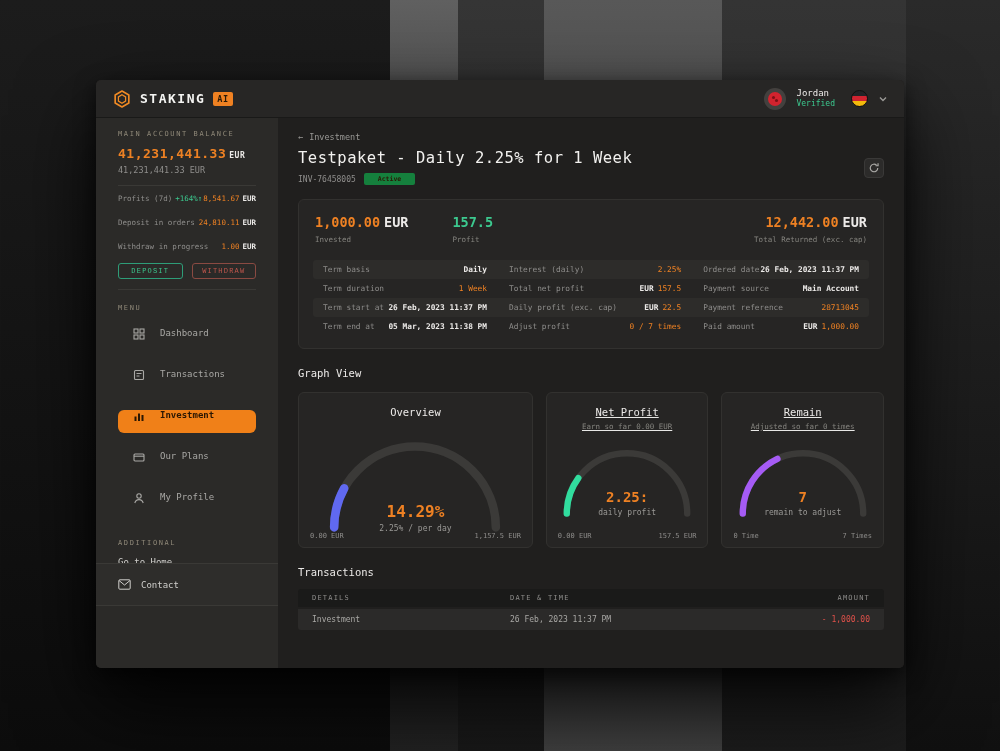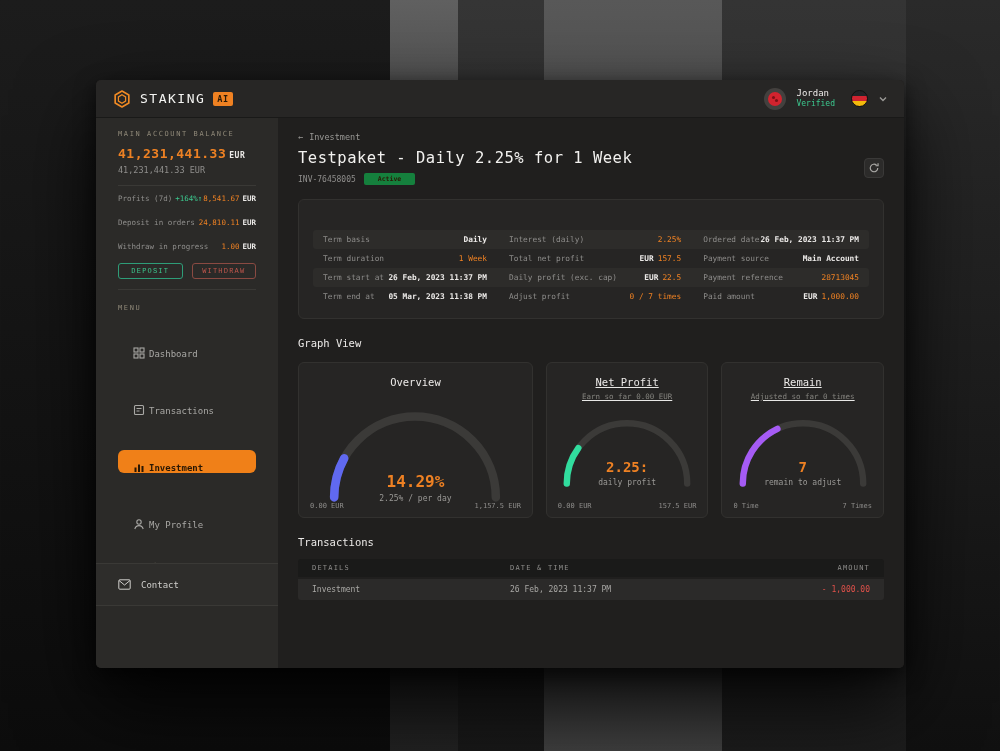--- a/index.html
+++ b/index.html
@@ -25,21 +25,21 @@
     position:absolute; left:96px; top:80px; width:808px; height:588px;
     background:#201f1e; border-radius:5px; overflow:hidden;
     display:flex; flex-direction:column;
     box-shadow: 0 35px 80px rgba(0,0,0,.85), 0 6px 20px rgba(0,0,0,.6);
   }
   .app-header {
     height:38px; flex:none; background:#272625; border-bottom:1px solid #191918;
     display:flex; align-items:center; padding:0 16px;
   }
   .logo { display:flex; align-items:center; gap:8px; }
-  .logo-text { color:#f4f4f2; font-weight:normal; font-size:13px; letter-spacing:1.5px; }
+  .logo-text { color:#f4f4f2; font-weight:bold; font-size:13px; letter-spacing:1.5px; }
   .ai-badge { background:#ef8122; color:#2b1a06; font-size:8.5px; font-weight:bold; padding:2px 4px; border-radius:2px; letter-spacing:.5px; }
   .header-right { margin-left:auto; display:flex; align-items:center; gap:10px; }
   .avatar { width:22px; height:22px; border-radius:50%; background:#43403e; position:relative; overflow:hidden; flex:none; }
   .avatar-blob { position:absolute; left:4px; top:4px; width:14px; height:14px; background:#d3232e; border-radius:50%; }
   .avatar-blob:after { content:""; position:absolute; left:4px; top:4px; width:3px; height:3px; background:#7c1016; border-radius:50%; box-shadow:3px 3px 0 #7c1016; }
   .user-meta { display:flex; flex-direction:column; line-height:1.35; }
   .user-name { font-size:9px; color:#eceae8; }
   .user-status { font-size:8px; color:#3cc98f; }
   .flag { width:17px; height:17px; border-radius:50%; flex:none; margin-left:6px;
     background:linear-gradient(180deg,#222326 0 34%,#cf2330 34% 67%,#f2b90c 67%); border:1px solid #111; }
@@ -62,21 +62,21 @@
   .stat-val { margin-left:auto; }
   .stat-val .amt { color:#ee8123; }
   .stat-val .cur { color:#eceae8; font-weight:bold; margin-left:3px; }
   .btn-row { display:flex; gap:9px; margin-top:12px; }
   .btn { flex:1; height:16px; border-radius:3px; background:transparent; font-size:7px; letter-spacing:1.2px;
          font-family:Liberation Mono, monospace; cursor:pointer; }
   .btn.deposit { border:1px solid #2e9d78; color:#3cc98f; }
   .btn.withdraw { border:1px solid #8a4a42; color:#c0564c; }
   .menu-label { margin-top:14px; }
   .menu { margin-top:8px; display:flex; flex-direction:column; gap:2px; }
-  .menu-item { display:flex; align-items:flex-end; gap:4px; height:23px; margin:16px 22px; padding:0 0 0 15px;
+  .menu-item { display:flex; align-items:flex-start; gap:15px; height:23px; margin:8px 22px; padding:0 0 0 15px;
                border-radius:6px; color:#a9a8a5; font-size:9px; cursor:pointer; }
   .menu-item svg { flex:none; }
   .menu-item.active { background:#f08018; color:#2a1703; font-weight:bold; }
   .additional-label { margin-top:16px; }
   .go-home { margin-top:10px; font-size:9px; color:#cfcecb; cursor:pointer; }
   .contact-wrap { position:absolute; left:0; right:0; bottom:62px; border-top:1px solid #3a3936; border-bottom:1px solid #3a3936;
                   background:#2e2d2b; }
   .contact { display:flex; align-items:center; gap:10px; padding:15px 22px; font-size:9px; color:#cfcecb; cursor:pointer; }
 
   
@@ -238,20 +238,29 @@
               <rect x="1.5" y="6.5" width="2" height="4.5"></rect>
                 <rect x="5" y="3.5" width="2" height="7.5"></rect>
                 <rect x="8.5" y="5" width="2" height="6"></rect>
             </g>
           </svg>
           <span>Investment</span>
         </div>
         <div class="menu-item">
           <svg width="12" height="12" viewBox="0 0 12 12">
             <g fill="none" stroke="currentColor" stroke-width="1.1">
+              <rect x="1" y="3" width="10" height="7" rx="1"></rect>
+                <path d="M1 5.2h10"></path>
+            </g>
+          </svg>
+          <span>Our Plans</span>
+        </div>
+        <div class="menu-item">
+          <svg width="12" height="12" viewBox="0 0 12 12">
+            <g fill="none" stroke="currentColor" stroke-width="1.1">
               <circle cx="6" cy="4" r="2.2"></circle>
                 <path d="M1.8 11c.6-2.3 2.3-3.4 4.2-3.4S9.6 8.7 10.2 11"></path>
             </g>
           </svg>
           <span>My Profile</span>
         </div>
       </div>
 
       <div class="cap-label additional-label sb-pad">ADDITIONAL</div>
       <div class="go-home sb-pad">Go to Home</div>
@@ -280,20 +289,34 @@
         <span class="status-badge">Active</span>
       </div>
       <div class="refresh-btn">
         <svg width="12" height="12" viewBox="0 0 16 16">
           <path d="M13 8a5 5 0 1 1-1.6-3.7" fill="none" stroke="#a9a8a5" stroke-width="1.6"></path>
           <path d="M13.4 1.8v3.2h-3.2" fill="none" stroke="#a9a8a5" stroke-width="1.6"></path>
         </svg>
       </div>
 
       <div class="summary-card">
+        <div class="summary-top">
+          <div>
+            <div class="sum-num"><span>1,000.00</span><span class="cur">EUR</span></div>
+            <div class="sum-label">Invested</div>
+          </div>
+          <div>
+            <div class="sum-num green">157.5</div>
+            <div class="sum-label">Profit</div>
+          </div>
+          <div class="sum-right">
+            <div class="sum-num"><span>12,442.00</span><span class="cur">EUR</span></div>
+            <div class="sum-label">Total Returned (exc. cap)</div>
+          </div>
+        </div>
 
         <div class="detail-table">
           <div class="d-row">
             <div class="d-cell">
                 <span class="d-label">Term basis</span>
                 <span class="d-val w">Daily</span>
               </div>
             <div class="d-cell">
                 <span class="d-label">Interest (daily)</span>
                 <span class="d-val o">2.25%</span>

